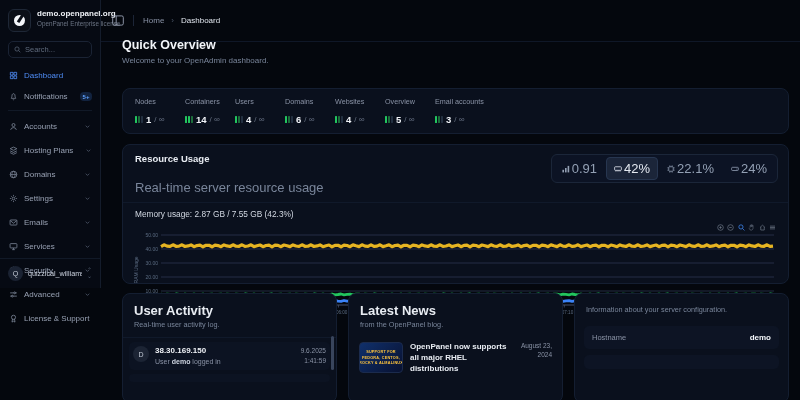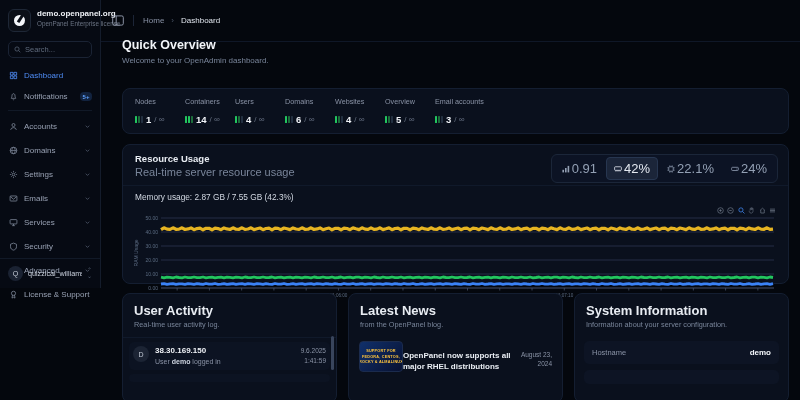--- a/index.html
+++ b/index.html
@@ -49,21 +49,21 @@
   .stat-val{display:flex;align-items:center;gap:3px}
   .gauge{display:flex;gap:1px}
   .gauge i{width:2px;height:7px;border-radius:0.5px}
   .g1{background:#22c55e}.g2{background:#1c6e3c}.g3{background:#233041}
   .stat-num{font-size:9.5px;font-weight:bold;color:#f2f5f9}
   .stat-inf{font-size:8px;color:#677183}
   
   .resource{margin-top:10px;height:140px;position:relative}
   .res-head{padding:8px 12px 7px;border-bottom:1px solid #10192a}
   .res-title{font-size:9.5px;font-weight:bold;color:#e8ecf2}
-  .res-sub{font-size:11px;color:#79859a;margin-top:2px}
+  .res-sub{font-size:13px;color:#79859a;margin-top:16px}
   .btn-group{position:absolute;right:10px;top:9px;display:flex;background:#0c1324;border:1px solid #1b2639;border-radius:6px;padding:2px;gap:1px}
   .mbtn{display:flex;align-items:center;gap:2px;padding:3px 7px;border-radius:4px;font-size:13px;color:#93a0b4;cursor:pointer;border:1px solid transparent}
   .mbtn.selected{background:#1b2539;border-color:#273650;color:#e4e9f1}
   .mbtn svg{width:8px;height:8px}
   .mem-label{font-size:8.3px;color:#d2d8e2;padding:6px 12px 2px}
   .chart-wrap{position:relative;margin:0 8px}
   .chart-tools{position:absolute;top:3px;right:4px;display:flex;gap:3.5px;align-items:center}
   .ct{width:7px;height:7px;color:#6d7787;cursor:pointer}
   .ct.blue{color:#3f86f0}
   .chart-svg{width:100%;height:96px}
@@ -77,21 +77,21 @@
   .bc-title{font-size:13px;font-weight:bold;color:#e8ecf2}
   .bc-sub{font-size:7.3px;color:#79859a;margin-top:2px}
   .act-div{border-top:1px solid #10192a;margin-top:2px}
   .act-row{display:flex;gap:6px;margin:4px 6px;padding:4px 4px;align-items:flex-start;background:#0c1322;border-radius:5px}
   .act-av{width:16px;height:16px;border-radius:50%;background:#1c2434;color:#c3cad6;font-size:7px;display:flex;align-items:center;justify-content:center;flex-shrink:0}
   .act-ip{font-size:8px;font-weight:bold;color:#edf0f5}
   .act-sub{font-size:7px;color:#8a93a6;margin-top:2.5px}
   .act-sub b{color:#cdd4e0}
   .act-time{margin-left:auto;text-align:right;font-size:6.5px;color:#8a93a6;line-height:1.5;flex-shrink:0}
   .scroll{position:absolute;right:2px;top:42px;width:3px;height:34px;background:#39455c;border-radius:2px;cursor:pointer}
-  .news-row{display:flex;padding:6px 10px 0;align-items:flex-end}
+  .news-row{display:flex;gap:7px;padding:6px 10px 0;align-items:center}
   .thumb{width:44px;height:31px;border-radius:4px;background:linear-gradient(135deg,#10306b,#081131);border:1px solid #1b2b4d;flex-shrink:0;display:flex;flex-direction:column;align-items:center;justify-content:center;gap:1.5px;overflow:hidden}
   .thumb span{font-size:3.8px;font-weight:bold;color:#ffc53d;letter-spacing:0.2px;white-space:nowrap}
   .news-body{flex:1;min-width:0}
   .news-top{display:flex;align-items:flex-start}
   .news-title{font-size:8px;font-weight:bold;color:#e9edf3;line-height:1.4;flex:1}
   .news-date{font-size:6.5px;color:#8a93a6;text-align:right;line-height:1.45;margin-left:5px;flex-shrink:0;width:34px}
   .sys-row{display:flex;justify-content:space-between;align-items:center;background:#0d1424;border-radius:5px;margin:6px 9px;padding:7px 8px}
   .sys-label{font-size:7.5px;color:#8a93a6}
   .sys-val{font-size:8px;font-weight:bold;color:#f2f5f9}
 </style>
@@ -131,20 +131,31 @@
   </div>
   <div class="nav-div"></div>
 
   <div class="nav-group">
     <div class="nav-item">
       <svg class="nicon" viewBox="0 0 10 10">
           <circle cx="5" cy="3.4" r="1.7" fill="none" stroke="currentColor" stroke-width="0.9"></circle>
           <path d="M1.8 8.7a3.3 3.3 0 0 1 6.4 0" fill="none" stroke="currentColor" stroke-width="0.9"></path>
         </svg>
       <span>Accounts</span>
+        <span class="sp"></span>
+      <svg class="chev" viewBox="0 0 10 10">
+          <path d="M2.5 3.8 5 6.3l2.5-2.5" fill="none" stroke="currentColor" stroke-width="1.1"></path>
+        </svg>
+    </div>
+    <div class="nav-item">
+      <svg class="nicon" viewBox="0 0 10 10">
+          <path d="M5 1.2 8.7 3 5 4.8 1.3 3z" fill="none" stroke="currentColor" stroke-width="0.9"></path>
+          <path d="M1.3 5.4 5 7.2l3.7-1.8M1.3 7.4 5 9.2l3.7-1.8" fill="none" stroke="currentColor" stroke-width="0.9"></path>
+        </svg>
+      <span>Hosting Plans</span>
         <span class="sp"></span>
       <svg class="chev" viewBox="0 0 10 10">
           <path d="M2.5 3.8 5 6.3l2.5-2.5" fill="none" stroke="currentColor" stroke-width="1.1"></path>
         </svg>
     </div>
     <div class="nav-item">
       <svg class="nicon" viewBox="0 0 10 10">
           <circle cx="5" cy="5" r="3.7" fill="none" stroke="currentColor" stroke-width="0.9"></circle>
           <path d="M1.3 5h7.4M5 1.3c-2.4 2.1-2.4 5.3 0 7.4 2.4-2.1 2.4-5.3 0-7.4z" fill="none" stroke="currentColor" stroke-width="0.8"></path>
         </svg>
@@ -498,21 +509,20 @@
             <div class="news-title">OpenPanel now supports all major RHEL distributions</div>
             <div class="news-date"><span>August 23,</span><br><span>2024</span></div>
           </div>
 
         </div>
       </div>
     </div>
 
     <div class="card bcard">
       <div class="bc-head">
-        <div class="bc-title">System Information</div>
         <div class="bc-sub">Information about your server configuration.</div>
       </div>
       <div class="sys-row">
         <span class="sys-label">Hostname</span>
         <span class="sys-val">demo</span>
       </div>
       <div class="sys-row"></div>
     </div>
   </div>
 </div>

